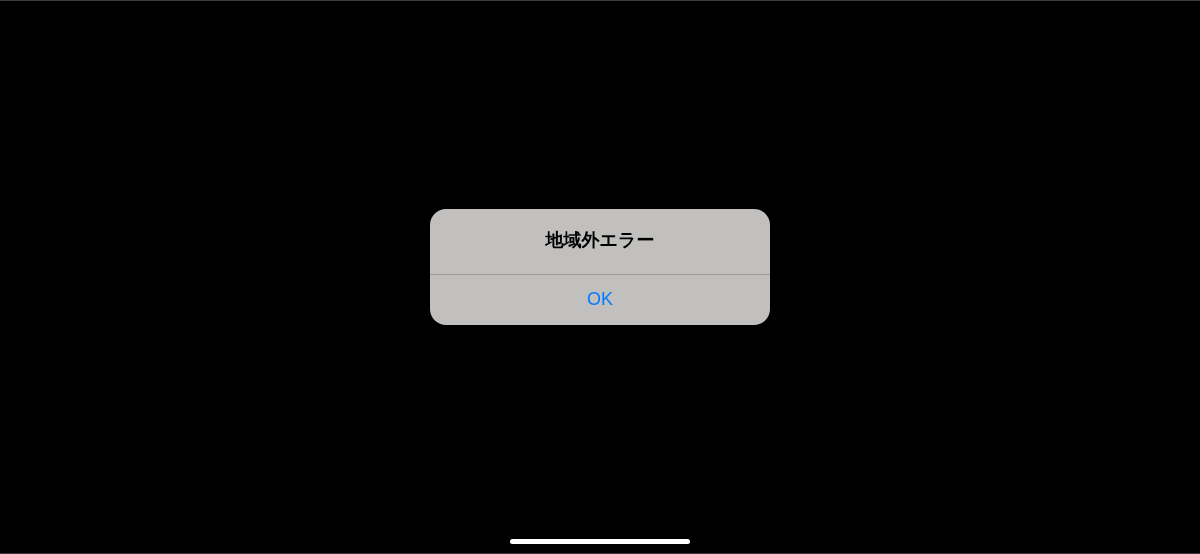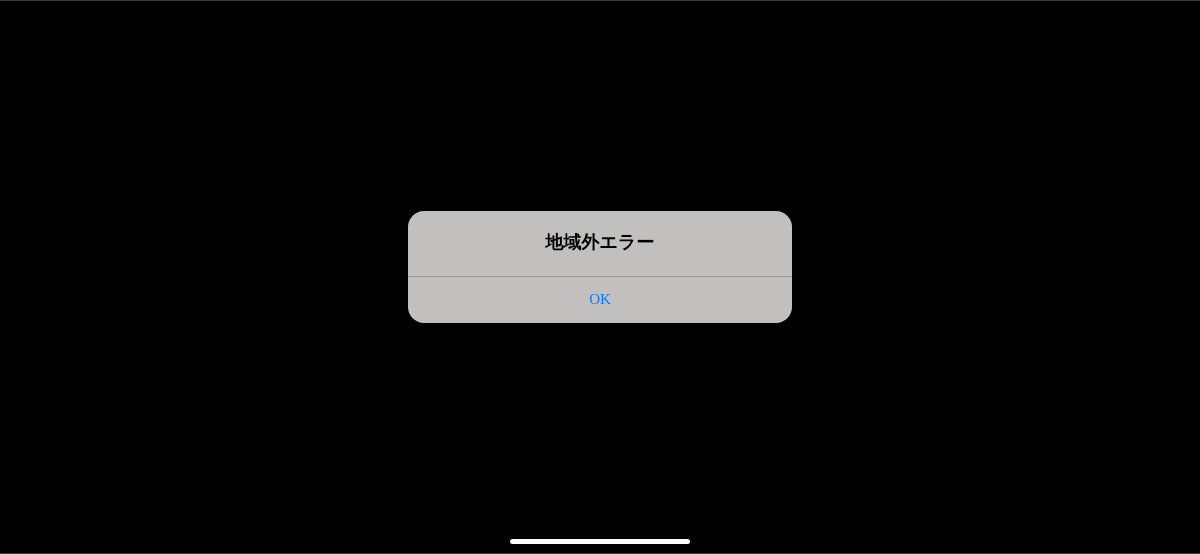--- a/index.html
+++ b/index.html
@@ -24,21 +24,21 @@
       left: 0;
       right: 0;
       bottom: 0;
       border-top: 1px solid #3a3a3a;
       border-bottom: 1px solid #3a3a3a;
       pointer-events: none;
     }
     .alert-dialog {
       background: #c1c0bf;
       border-radius: 16px;
-      width: 384px;
+      width: 340px;
       display: flex;
       flex-direction: column;
       overflow: hidden;
       position: relative;
       top: -10px;
     }
     .alert-header {
       padding: 20px 16px 22px 16px;
       text-align: center;
     }
@@ -50,25 +50,25 @@
     }
     .alert-divider {
       height: 1px;
       background: #9a9996;
       width: 100%;
     }
     .alert-button {
       background: transparent;
       border: none;
       padding: 14px 16px 15px 16px;
-      font-size: 15px;
+      font-size: 18px;
       color: #007aff;
       font-weight: 400;
       cursor: pointer;
-      font-family: Liberation Serif, serif;
+      font-family: Liberation Sans, sans-serif;
       text-align: center;
       width: 100%;
     }
     .home-indicator {
       position: absolute;
       bottom: 10px;
       left: 50%;
       transform: translateX(-50%);
       width: 180px;
       height: 5px;

